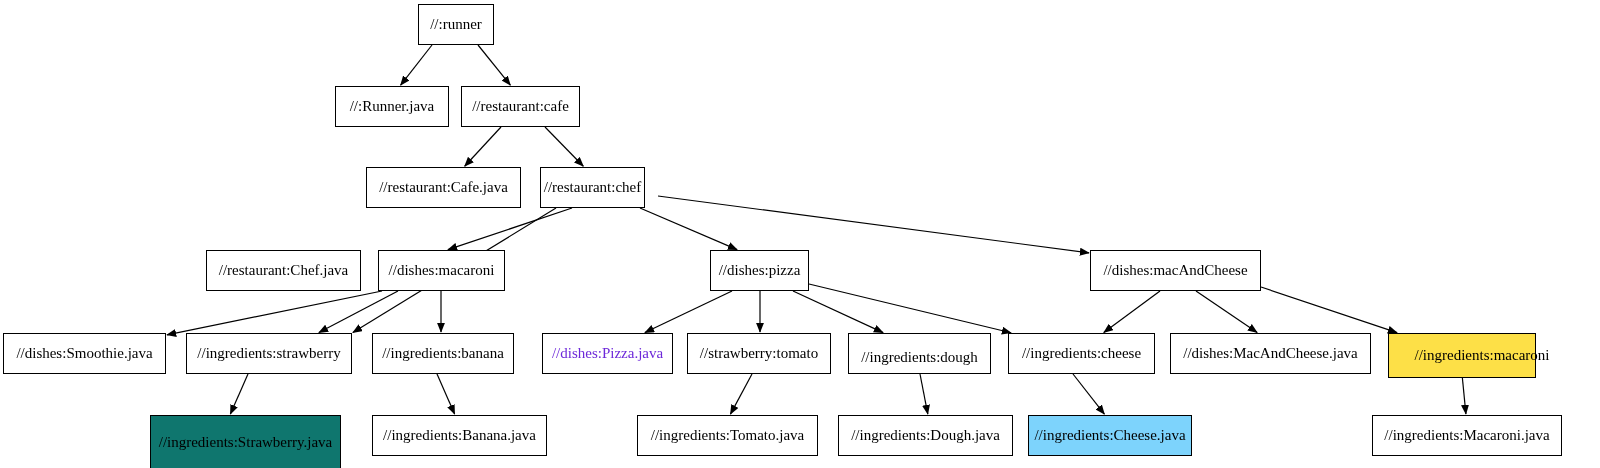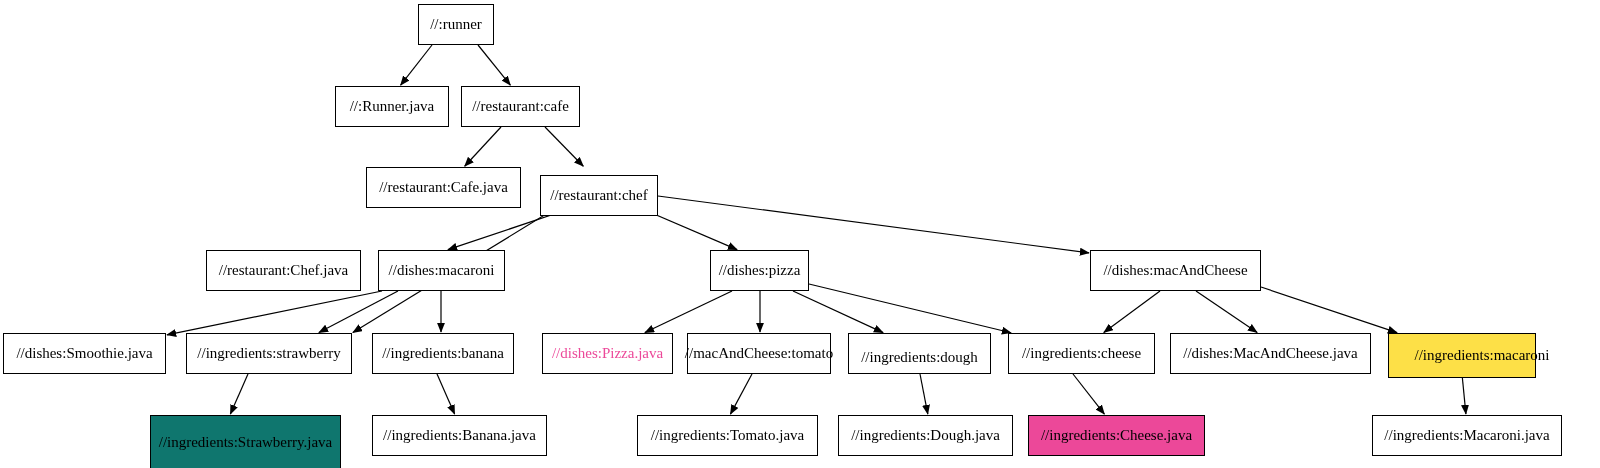--- a/index.html
+++ b/index.html
@@ -84,21 +84,21 @@
       </div>
       <div class="gnode" style="left: 335px; top: 86px; width: 114px; height: 41px; border-color: rgb(0, 0, 0); background: rgb(255, 255, 255);">
         <span class="gnode-label" style="color: rgb(0, 0, 0);">//:Runner.java</span>
       </div>
       <div class="gnode" style="left: 461px; top: 86px; width: 119px; height: 41px; border-color: rgb(0, 0, 0); background: rgb(255, 255, 255);">
         <span class="gnode-label" style="color: rgb(0, 0, 0);">//restaurant:cafe</span>
       </div>
       <div class="gnode" style="left: 366px; top: 167px; width: 155px; height: 41px; border-color: rgb(0, 0, 0); background: rgb(255, 255, 255);">
         <span class="gnode-label" style="color: rgb(0, 0, 0);">//restaurant:Cafe.java</span>
       </div>
-      <div class="gnode" style="left: 540px; top: 167px; width: 118px; height: 41px; border-color: rgb(0, 0, 0); background: rgb(255, 255, 255); margin-top: 8px;">
+      <div class="gnode" style="left: 540px; top: 167px; width: 105px; height: 41px; border-color: rgb(0, 0, 0); background: rgb(255, 255, 255);">
         <span class="gnode-label" style="color: rgb(0, 0, 0);">//restaurant:chef</span>
       </div>
       <div class="gnode" style="left: 206px; top: 250px; width: 155px; height: 41px; border-color: rgb(0, 0, 0); background: rgb(255, 255, 255);">
         <span class="gnode-label" style="color: rgb(0, 0, 0);">//restaurant:Chef.java</span>
       </div>
       <div class="gnode" style="left: 378px; top: 250px; width: 127px; height: 41px; border-color: rgb(0, 0, 0); background: rgb(255, 255, 255);">
         <span class="gnode-label" style="color: rgb(0, 0, 0);">//dishes:macaroni</span>
       </div>
       <div class="gnode" style="left: 710px; top: 250px; width: 99px; height: 41px; border-color: rgb(0, 0, 0); background: rgb(255, 255, 255);">
         <span class="gnode-label" style="color: rgb(0, 0, 0);">//dishes:pizza</span>
@@ -109,24 +109,24 @@
       <div class="gnode" style="left: 3px; top: 333px; width: 163px; height: 41px; border-color: rgb(0, 0, 0); background: rgb(255, 255, 255);">
         <span class="gnode-label" style="color: rgb(0, 0, 0);">//dishes:Smoothie.java</span>
       </div>
       <div class="gnode" style="left: 186px; top: 333px; width: 166px; height: 41px; border-color: rgb(0, 0, 0); background: rgb(255, 255, 255);">
         <span class="gnode-label" style="color: rgb(0, 0, 0);">//ingredients:strawberry</span>
       </div>
       <div class="gnode" style="left: 372px; top: 333px; width: 142px; height: 41px; border-color: rgb(0, 0, 0); background: rgb(255, 255, 255); align-items: center;">
         <span class="gnode-label" style="color: rgb(0, 0, 0);">//ingredients:banana</span>
       </div>
       <div class="gnode" style="left: 542px; top: 333px; width: 131px; height: 41px; border-color: rgb(0, 0, 0); background: rgb(255, 255, 255);">
-        <span class="gnode-label" style="color: #ec4899;">//dishes:Pizza.java</span>
+        <span class="gnode-label" style="color: #6d28d9;">//dishes:Pizza.java</span>
       </div>
       <div class="gnode" style="left: 687px; top: 333px; width: 144px; height: 41px; border-color: rgb(0, 0, 0); background: rgb(255, 255, 255);">
-        <span class="gnode-label" style="color: rgb(0, 0, 0);">//macAndCheese:tomato</span>
+        <span class="gnode-label" style="color: rgb(0, 0, 0);">//strawberry:tomato</span>
       </div>
       <div class="gnode" style="left: 848px; top: 333px; width: 143px; height: 41px; border-color: rgb(0, 0, 0); background: rgb(255, 255, 255);">
         <span class="gnode-label" style="color: rgb(0, 0, 0); margin-top: 7px;">//ingredients:dough</span>
       </div>
       <div class="gnode" style="left: 1008px; top: 333px; width: 147px; height: 41px; border-color: rgb(0, 0, 0); background: rgb(255, 255, 255);">
         <span class="gnode-label" style="color: rgb(0, 0, 0);">//ingredients:cheese</span>
       </div>
       <div class="gnode" style="left: 1170px; top: 333px; width: 201px; height: 41px; border-color: rgb(0, 0, 0); background: rgb(255, 255, 255);">
         <span class="gnode-label" style="color: rgb(0, 0, 0);">//dishes:MacAndCheese.java</span>
       </div>
@@ -138,20 +138,20 @@
       </div>
       <div class="gnode" style="left: 372px; top: 415px; width: 175px; height: 41px; border-color: rgb(0, 0, 0); background: rgb(255, 255, 255);">
         <span class="gnode-label" style="color: rgb(0, 0, 0);">//ingredients:Banana.java</span>
       </div>
       <div class="gnode" style="left: 637px; top: 415px; width: 181px; height: 41px; border-color: rgb(0, 0, 0); background: rgb(255, 255, 255);">
         <span class="gnode-label" style="color: rgb(0, 0, 0);">//ingredients:Tomato.java</span>
       </div>
       <div class="gnode" style="left: 838px; top: 415px; width: 175px; height: 41px; border-color: rgb(0, 0, 0); background: rgb(255, 255, 255);">
         <span class="gnode-label" style="color: rgb(0, 0, 0);">//ingredients:Dough.java</span>
       </div>
-      <div class="gnode" style="left: 1028px; top: 415px; width: 177px; height: 41px; border-color: rgb(0, 0, 0); background: #ec4899;">
+      <div class="gnode" style="left: 1028px; top: 415px; width: 164px; height: 41px; border-color: rgb(0, 0, 0); background: #7dd3fc;">
         <span class="gnode-label" style="color: rgb(0, 0, 0);">//ingredients:Cheese.java</span>
       </div>
       <div class="gnode" style="left: 1372px; top: 415px; width: 190px; height: 41px; border-color: rgb(0, 0, 0); background: rgb(255, 255, 255);">
         <span class="gnode-label" style="color: rgb(0, 0, 0);">//ingredients:Macaroni.java</span>
       </div>
     </div>
 </div>
 
 </body></html>

